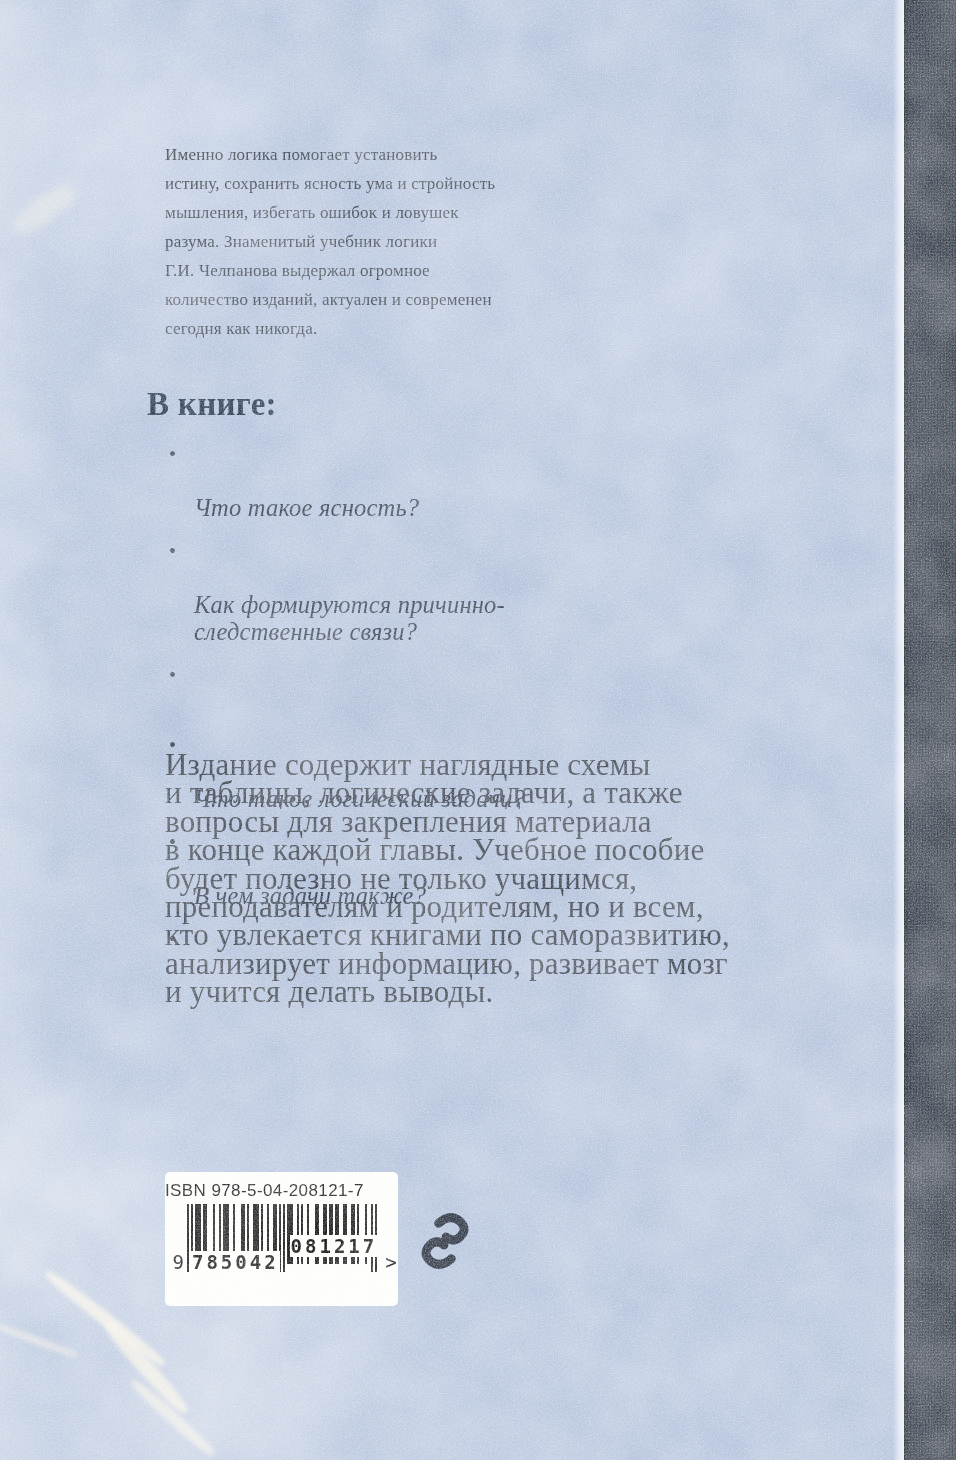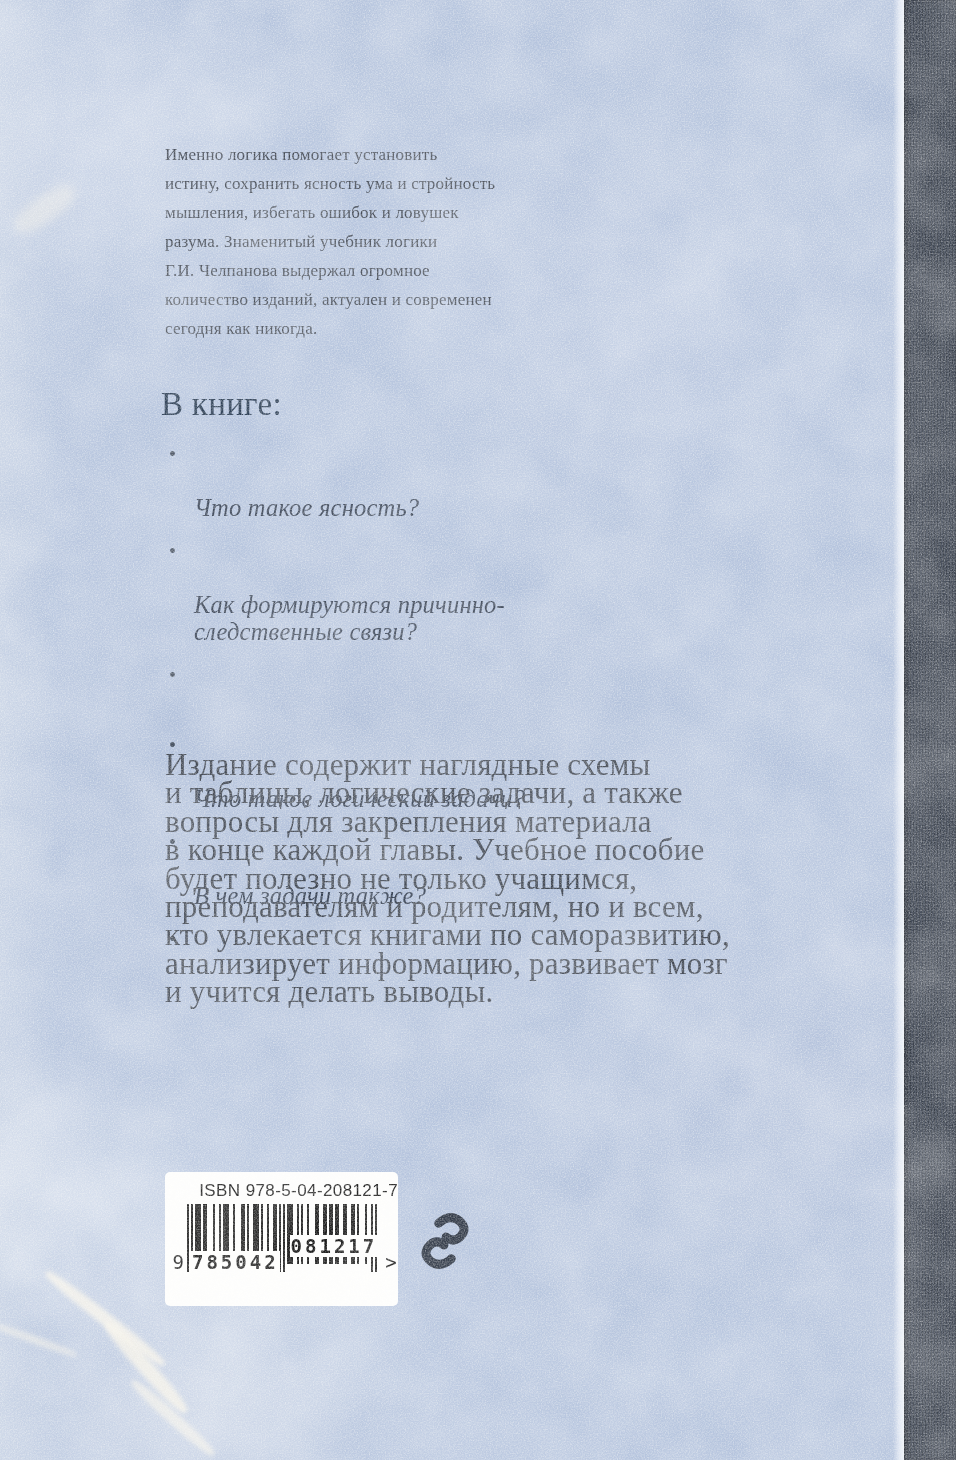--- a/index.html
+++ b/index.html
@@ -53,22 +53,22 @@
   .content { position: absolute; inset: 0; z-index: 3; }
 
   .intro {
     position: absolute; left: 165px; top: 140px; width: 620px;
     font-size: 17px; line-height: 29px;
     color: #3e4551; white-space: pre-line;
     letter-spacing: .2px;
   }
 
   .in-book-heading {
-    position: absolute; left: 161px; top: 386px;
-    font-size: 33px; font-weight: normal; color: #22354d;
+    position: absolute; left: 147px; top: 386px;
+    font-size: 33px; font-weight: bold; color: #22354d;
     letter-spacing: .3px;
   }
 
   .in-book-list {
     position: absolute; left: 167px; top: 440px; width: 620px;
     list-style: none;
   }
   .in-book-list li {
     position: relative; padding-left: 27px; margin-bottom: 16px;
     font-style: italic; font-size: 24.5px; line-height: 27px;
@@ -88,21 +88,21 @@
 
   
   .isbn-box {
     position: absolute; left: 165px; top: 1172px; z-index: 5;
     width: 233px; height: 134px;
     background: #fdfdfc; border-radius: 5px;
     padding: 9px 0 0 0;
     font-family: "Liberation Sans", "DejaVu Sans", sans-serif;
   }
   .isbn-label {
-    text-align: right; font-size: 17px; color: #141414;
+    text-align: left; font-size: 17px; color: #141414;
     letter-spacing: .4px; margin-bottom: 3px;
   }
   .barcode-wrap { width: 190px; margin: 0 auto; position: relative; }
   .bars { display: flex; height: 68px; align-items: flex-start; }
   .module { width: 2px; height: 60px; flex: 0 0 2px; }
   .module.bar { background: #151515; }
   .module.bar.guard { height: 68px; }
   .digits {
     position: relative; margin-top: -21px; height: 22px;
     display: flex; align-items: flex-end;

